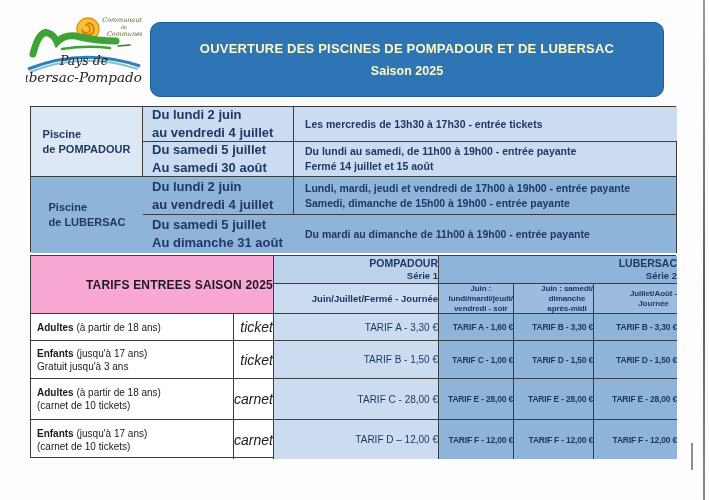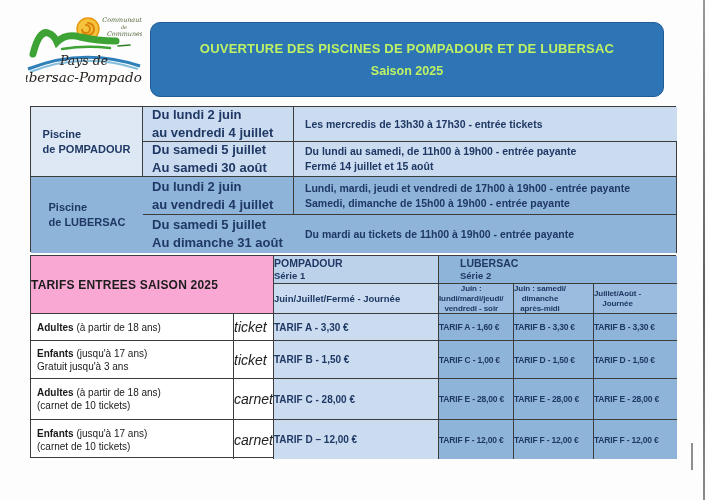--- a/index.html
+++ b/index.html
@@ -22,21 +22,21 @@
 
   
   .logo{position:absolute;left:26px;top:12px;width:116px;height:78px;}
 
   
   .banner{
     position:absolute;left:150px;top:22px;width:512px;height:73px;
     background:var(--header,#2e75b6);
     border:1px solid #1f5c96;border-radius:10px;
     display:flex;flex-direction:column;align-items:center;justify-content:center;
-    gap:8px;color:#bef264;text-align:center;
+    gap:8px;color:#fef9c3;text-align:center;
   }
   .banner .title{font-size:13px;font-weight:700;letter-spacing:.2px;}
   .banner .subtitle{font-size:12.5px;font-weight:600;}
 
   .pre{white-space:pre-line;}
   .navy{color:var(--navy,#1f3864);}
 
   
   .t1{
     position:absolute;left:30px;top:106px;width:646px;height:146px;
@@ -71,39 +71,39 @@
     grid-template-columns:203px 40px 165px 75px 80px 83px;
     grid-template-rows:28px 30px 27px 38px 41px 39px;
     border:1.5px solid var(--border,#3c3c3c);
     box-sizing:border-box;
     background:#fff;
   }
   .t2 > div{
     border-right:1px solid var(--border,#3c3c3c);
     border-bottom:1px solid var(--border,#3c3c3c);
     box-sizing:border-box;
-    display:flex;flex-direction:column;justify-content:center;align-items:flex-start;
+    display:flex;flex-direction:column;justify-content:center;align-items:flex-end;
     text-align:center;overflow:hidden;
   }
   .t2 .title-cell{grid-column:1/3;grid-row:1/3;font-weight:700;font-size:12px;
     letter-spacing:.2px;background:#f9a8d4;}
   .t2 .hdr{font-weight:700;line-height:1.3;}
   .t2 .hdr .big{font-size:10.5px;}
   .t2 .hdr .small{font-size:9.5px;}
   .t2 .p-hdr{grid-column:3;grid-row:1;background:var(--serie1,#bcd2eb);}
   .t2 .l-hdr{grid-column:4/7;grid-row:1;background:var(--medium,#8fb4d9);border-right:none;padding-left:21px;}
   .t2 .p-sub{grid-column:3;grid-row:2;background:var(--light,#cbdcf1);
     font-weight:700;font-size:9.5px;}
   .t2 .l-sub{grid-row:2;background:var(--medlight,#9bbcde);
     font-weight:700;font-size:8px;line-height:1.25;letter-spacing:-.1px;}
   .t2 .desc{align-items:flex-start;text-align:right;padding:2px 6px;
     font-size:10px;line-height:1.3;color:#1a1a1a;}
   .t2 .desc b{font-weight:700;}
   .t2 .type{font-style:italic;font-size:14px;color:#222;}
-  .t2 .val-p{background:var(--light,#cbdcf1);font-weight:700;font-size:10px;}
+  .t2 .val-p{background:var(--light,#cbdcf1);font-weight:400;font-size:10px;}
   .t2 .val-l{background:var(--medium,#8fb4d9);font-weight:700;font-size:8.5px;
     letter-spacing:-.2px;}
   .t2 .no-r{border-right:none;}
   .t2 .no-b{border-bottom:none;}
 </style>
 </head>
 <body>
 
 <div class="page">
 
@@ -152,21 +152,21 @@
     <div class="hours row-p pre">Du lundi au samedi, de 11h00 à 19h00 - entrée payante
 Fermé 14 juillet et 15 août</div>
     <div class="name lub pre">Piscine
 de LUBERSAC</div>
     <div class="dates row-l pre">Du lundi 2 juin
 au vendredi 4 juillet</div>
     <div class="hours row-l pre">Lundi, mardi, jeudi et vendredi de 17h00 à 19h00 - entrée payante
 Samedi, dimanche de 15h00 à 19h00 - entrée payante</div>
     <div class="dates row-l pre last">Du samedi 5 juillet
 Au dimanche 31 août</div>
-    <div class="hours row-l pre last">Du mardi au tickets de 11h00 à 19h00 - entrée payante</div>
+    <div class="hours row-l pre last">Du mardi au dimanche de 11h00 à 19h00 - entrée payante</div>
   </div>
 
   <div class="t2">
     <div class="title-cell">TARIFS ENTREES SAISON 2025</div>
 
     <div class="p-hdr hdr navy">
       <span class="big">POMPADOUR</span>
       <span class="small">Série 1</span>
     </div>
     <div class="l-hdr hdr navy">

